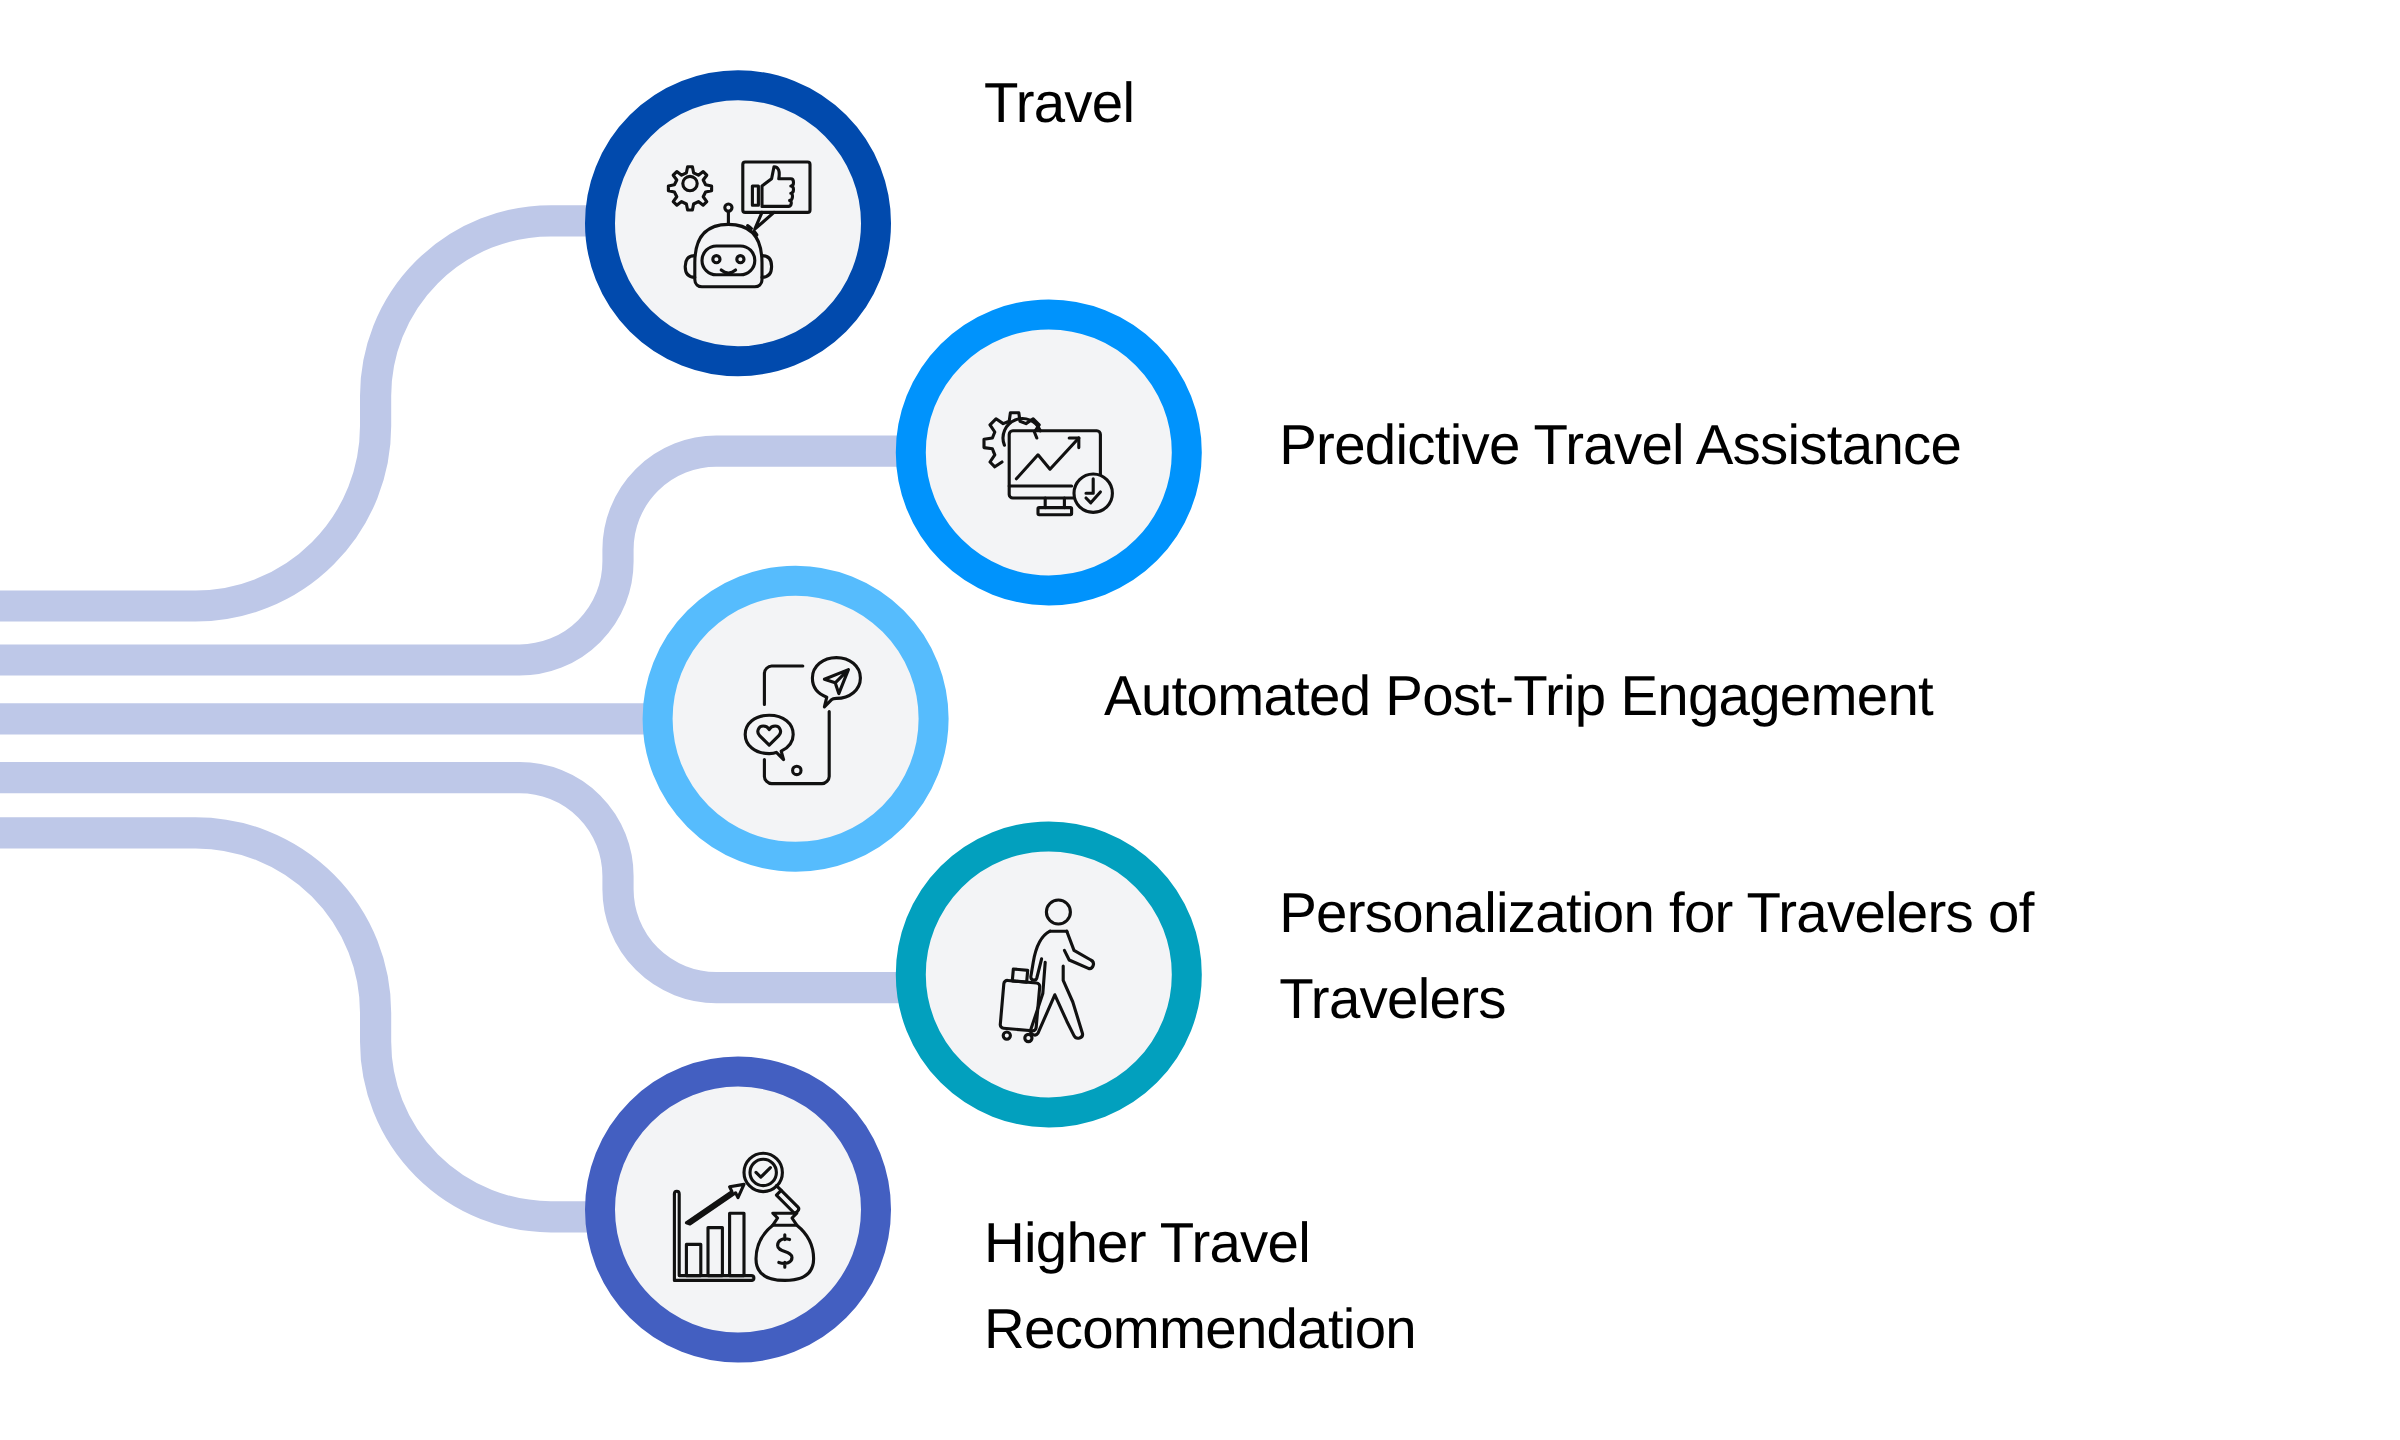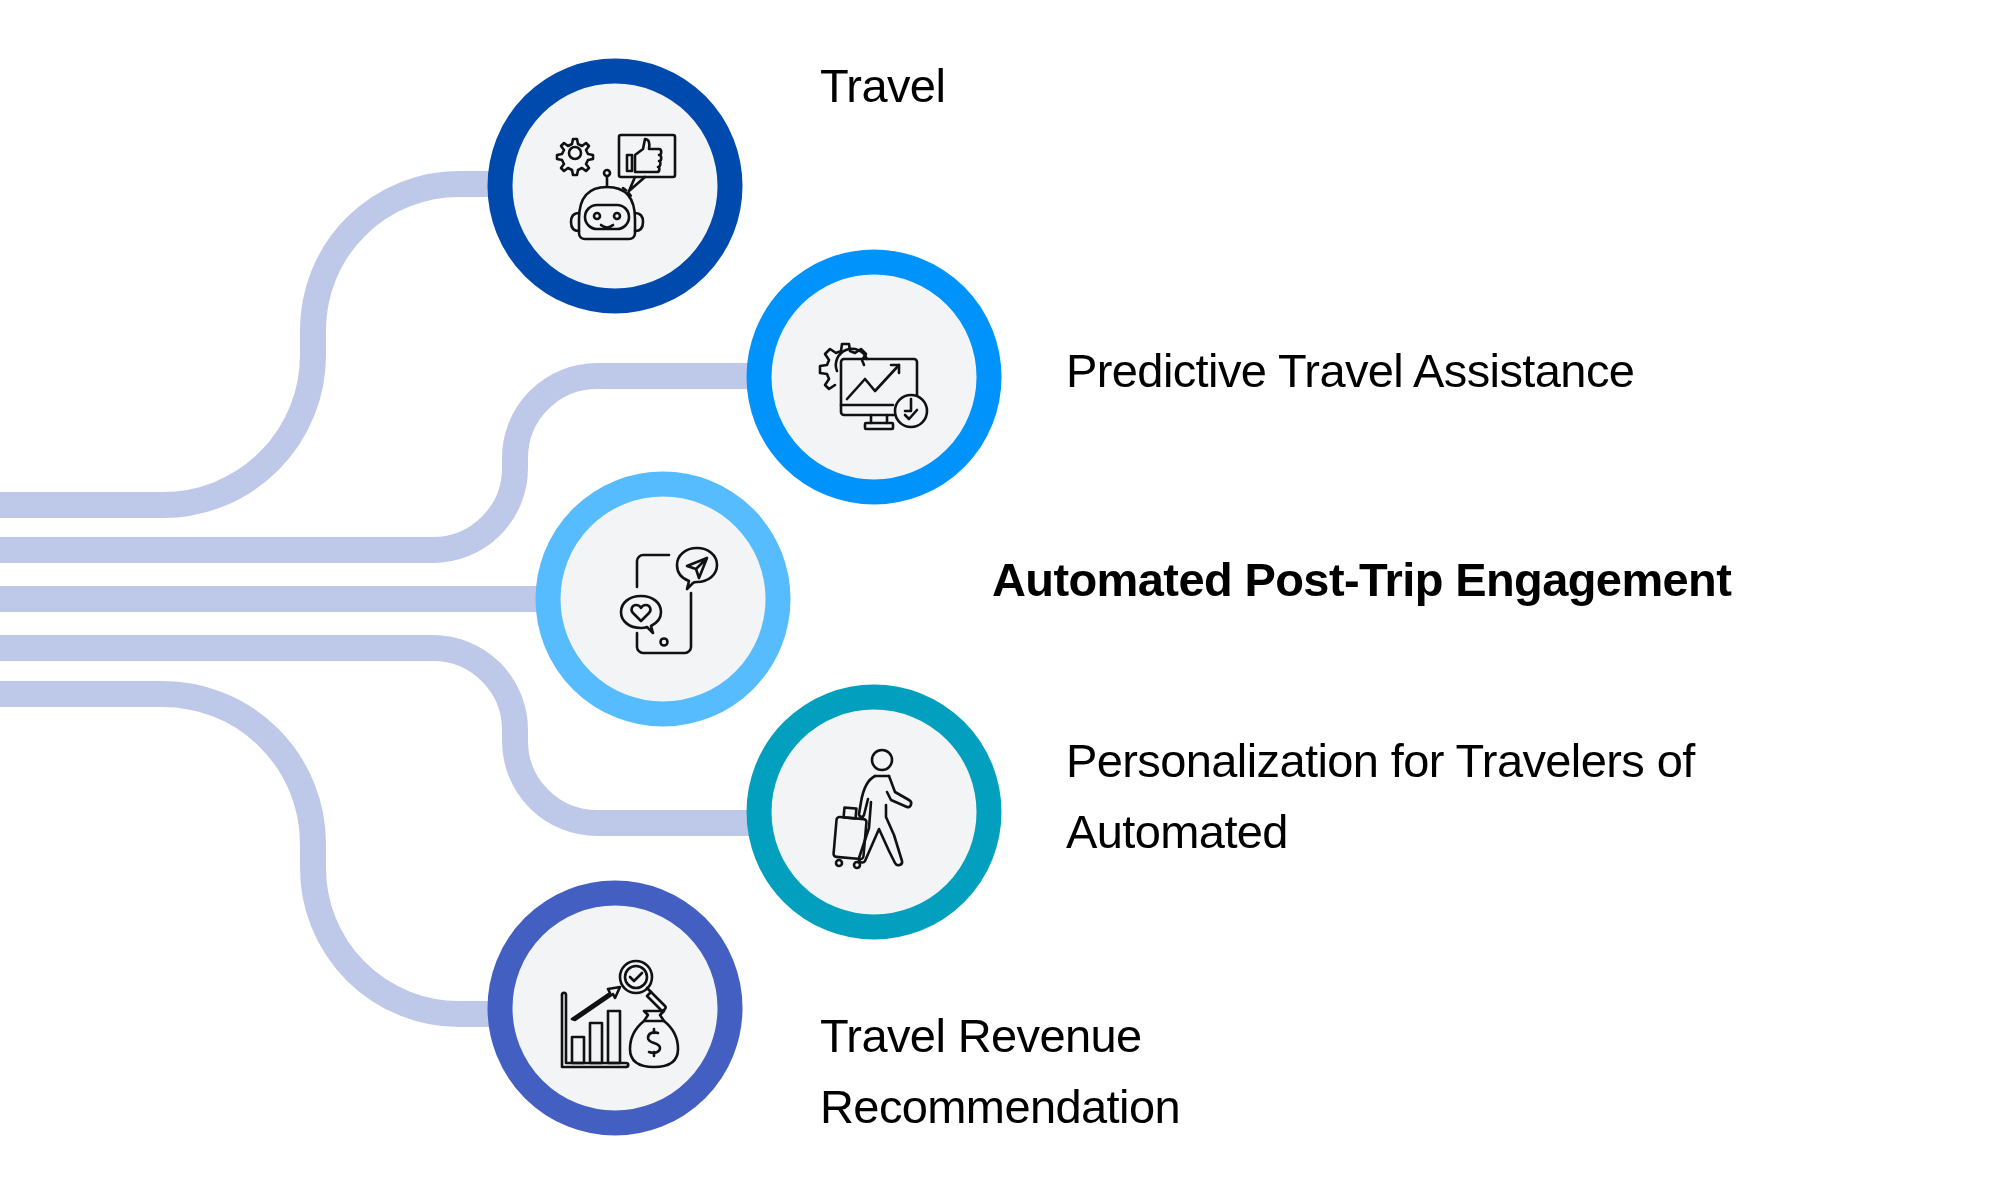--- a/index.html
+++ b/index.html
@@ -117,25 +117,25 @@
 </svg>
 
 <div class="label" style="left:820px; top:50px;">
   <span>Travel</span>
 </div>
 
 <div class="label" style="left:1066px; top:335px;">
   <span>Predictive Travel Assistance</span>
 </div>
 
-<div class="label" style="left:992px; top:544px;font-weight:bold;">
+<div class="label" style="left:920px; top:544px;">
   <span>Automated Post-Trip Engagement</span>
 </div>
 
 <div class="label" style="left:1066px; top:725px;">
   <span>Personalization for Travelers of</span>
-  <span>Automated</span>
+  <span>Travelers</span>
 </div>
 
 <div class="label" style="left:820px; top:1000px;">
-  <span>Travel Revenue</span>
+  <span>Higher Travel</span>
   <span>Recommendation</span>
 </div>
 
 </body></html>

